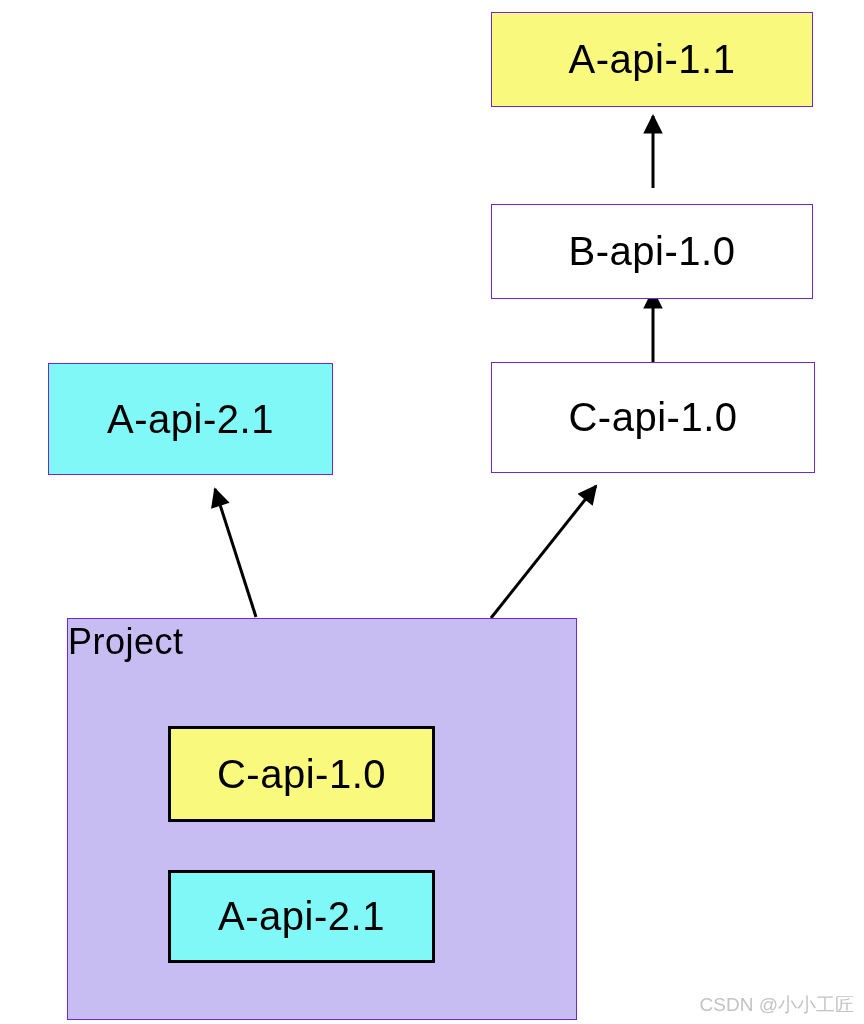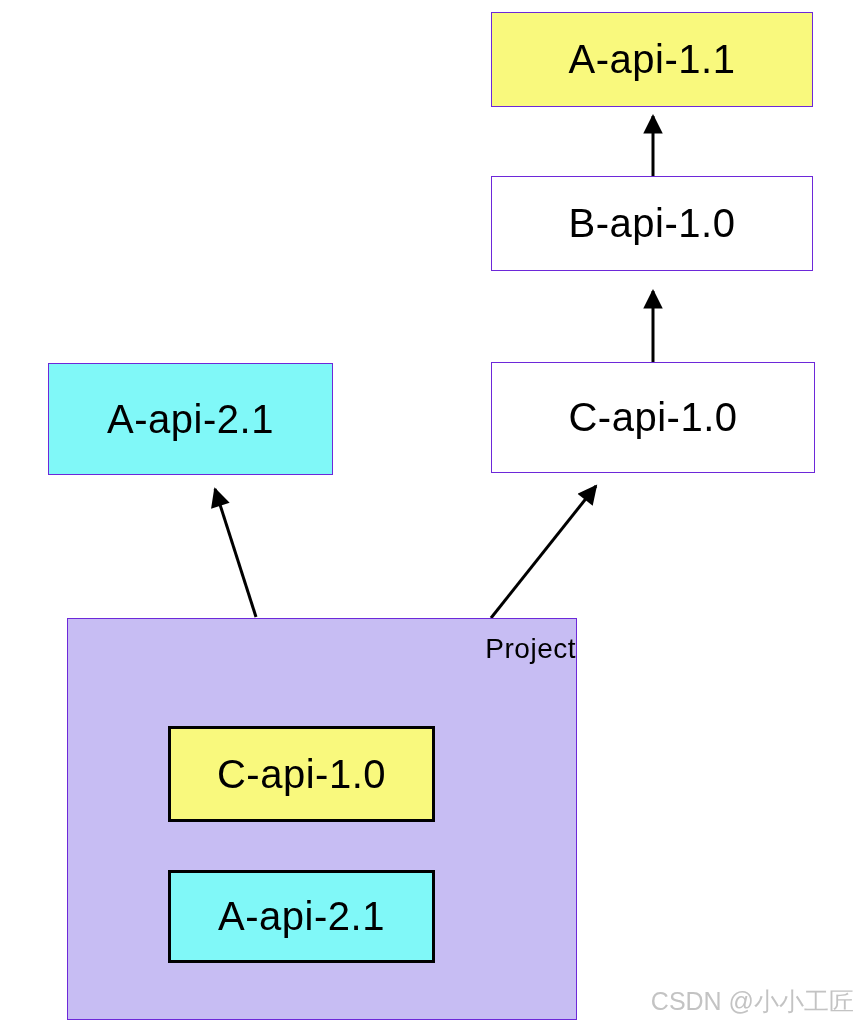--- a/index.html
+++ b/index.html
@@ -27,51 +27,51 @@
     border: 1px solid #6d28d9;
     display: flex;
     align-items: center;
     justify-content: center;
     font-size: 40px;
     color: #000000;
     letter-spacing: 0.5px;
     background: #ffffff;
   }
   #node-a-api-11 { left: 491px; top: 12px;  width: 322px; height: 95px; }
-  #node-b-api-10 { left: 491px; top: 176px; width: 322px; height: 95px; }
+  #node-b-api-10 { left: 491px; top: 204px; width: 322px; height: 95px; }
   #node-c-api-10 { left: 491px; top: 362px; width: 324px; height: 111px; }
   #node-a-api-21 { left: 48px;  top: 363px; width: 285px; height: 112px; }
   #node-project {
     left: 67px; top: 618px; width: 510px; height: 402px;
     display: block;
   }
   .project-title {
     display: block;
-    text-align: right;
-    padding-top: 14px;
-    font-size: 28px;
+    text-align: left;
+    padding-top: 2px;
+    font-size: 36px;
     color: #000000;
   }
   .inner-node {
     position: absolute;
     box-sizing: border-box;
     border: 3px solid #000000;
     display: flex;
     align-items: center;
     justify-content: center;
     font-size: 40px;
     color: #000000;
   }
   #inner-c-api-10 { left: 100px; top: 107px; width: 267px; height: 96px; }
   #inner-a-api-21 { left: 100px; top: 251px; width: 267px; height: 93px; }
   .watermark {
     position: absolute;
     right: 10px;
     bottom: 6px;
-    font-size: 25px;
+    font-size: 19px;
     color: #c3c3c3;
     text-shadow: 1px 1px 0 rgba(255,255,255,0.9);
     white-space: nowrap;
   }
 </style>
 </head>
 <body>
 
 <div class="canvas">
 

